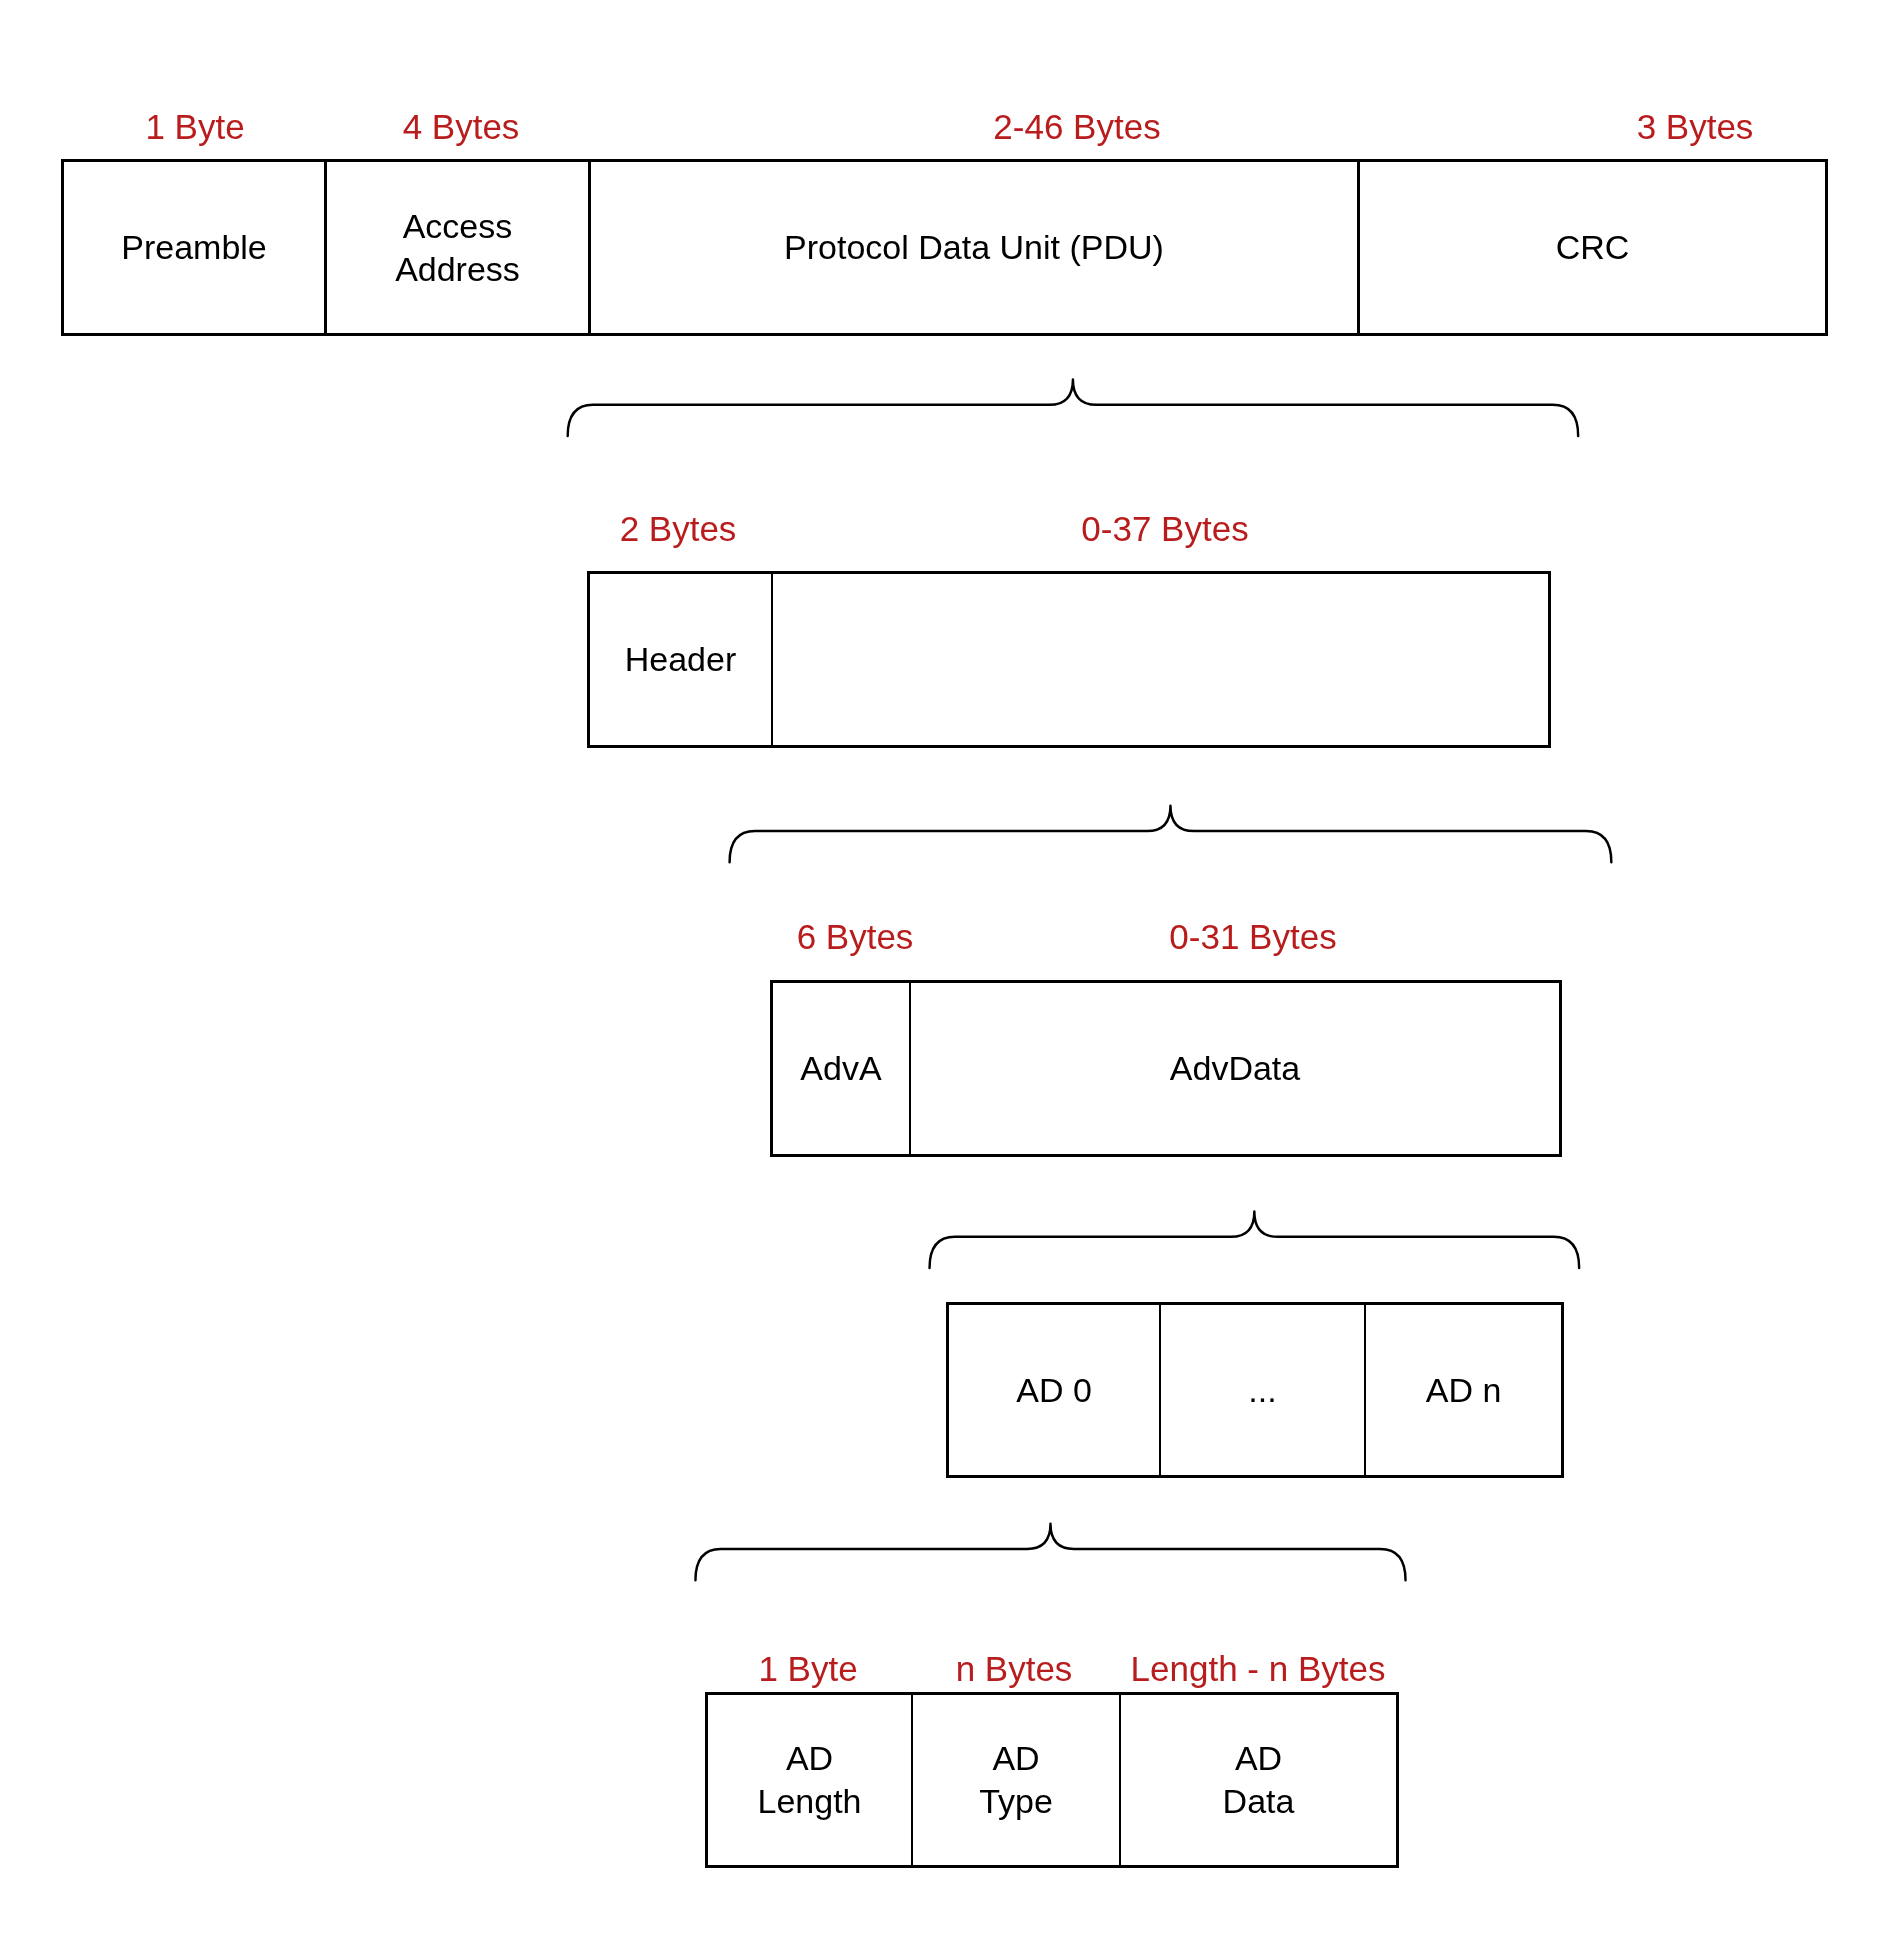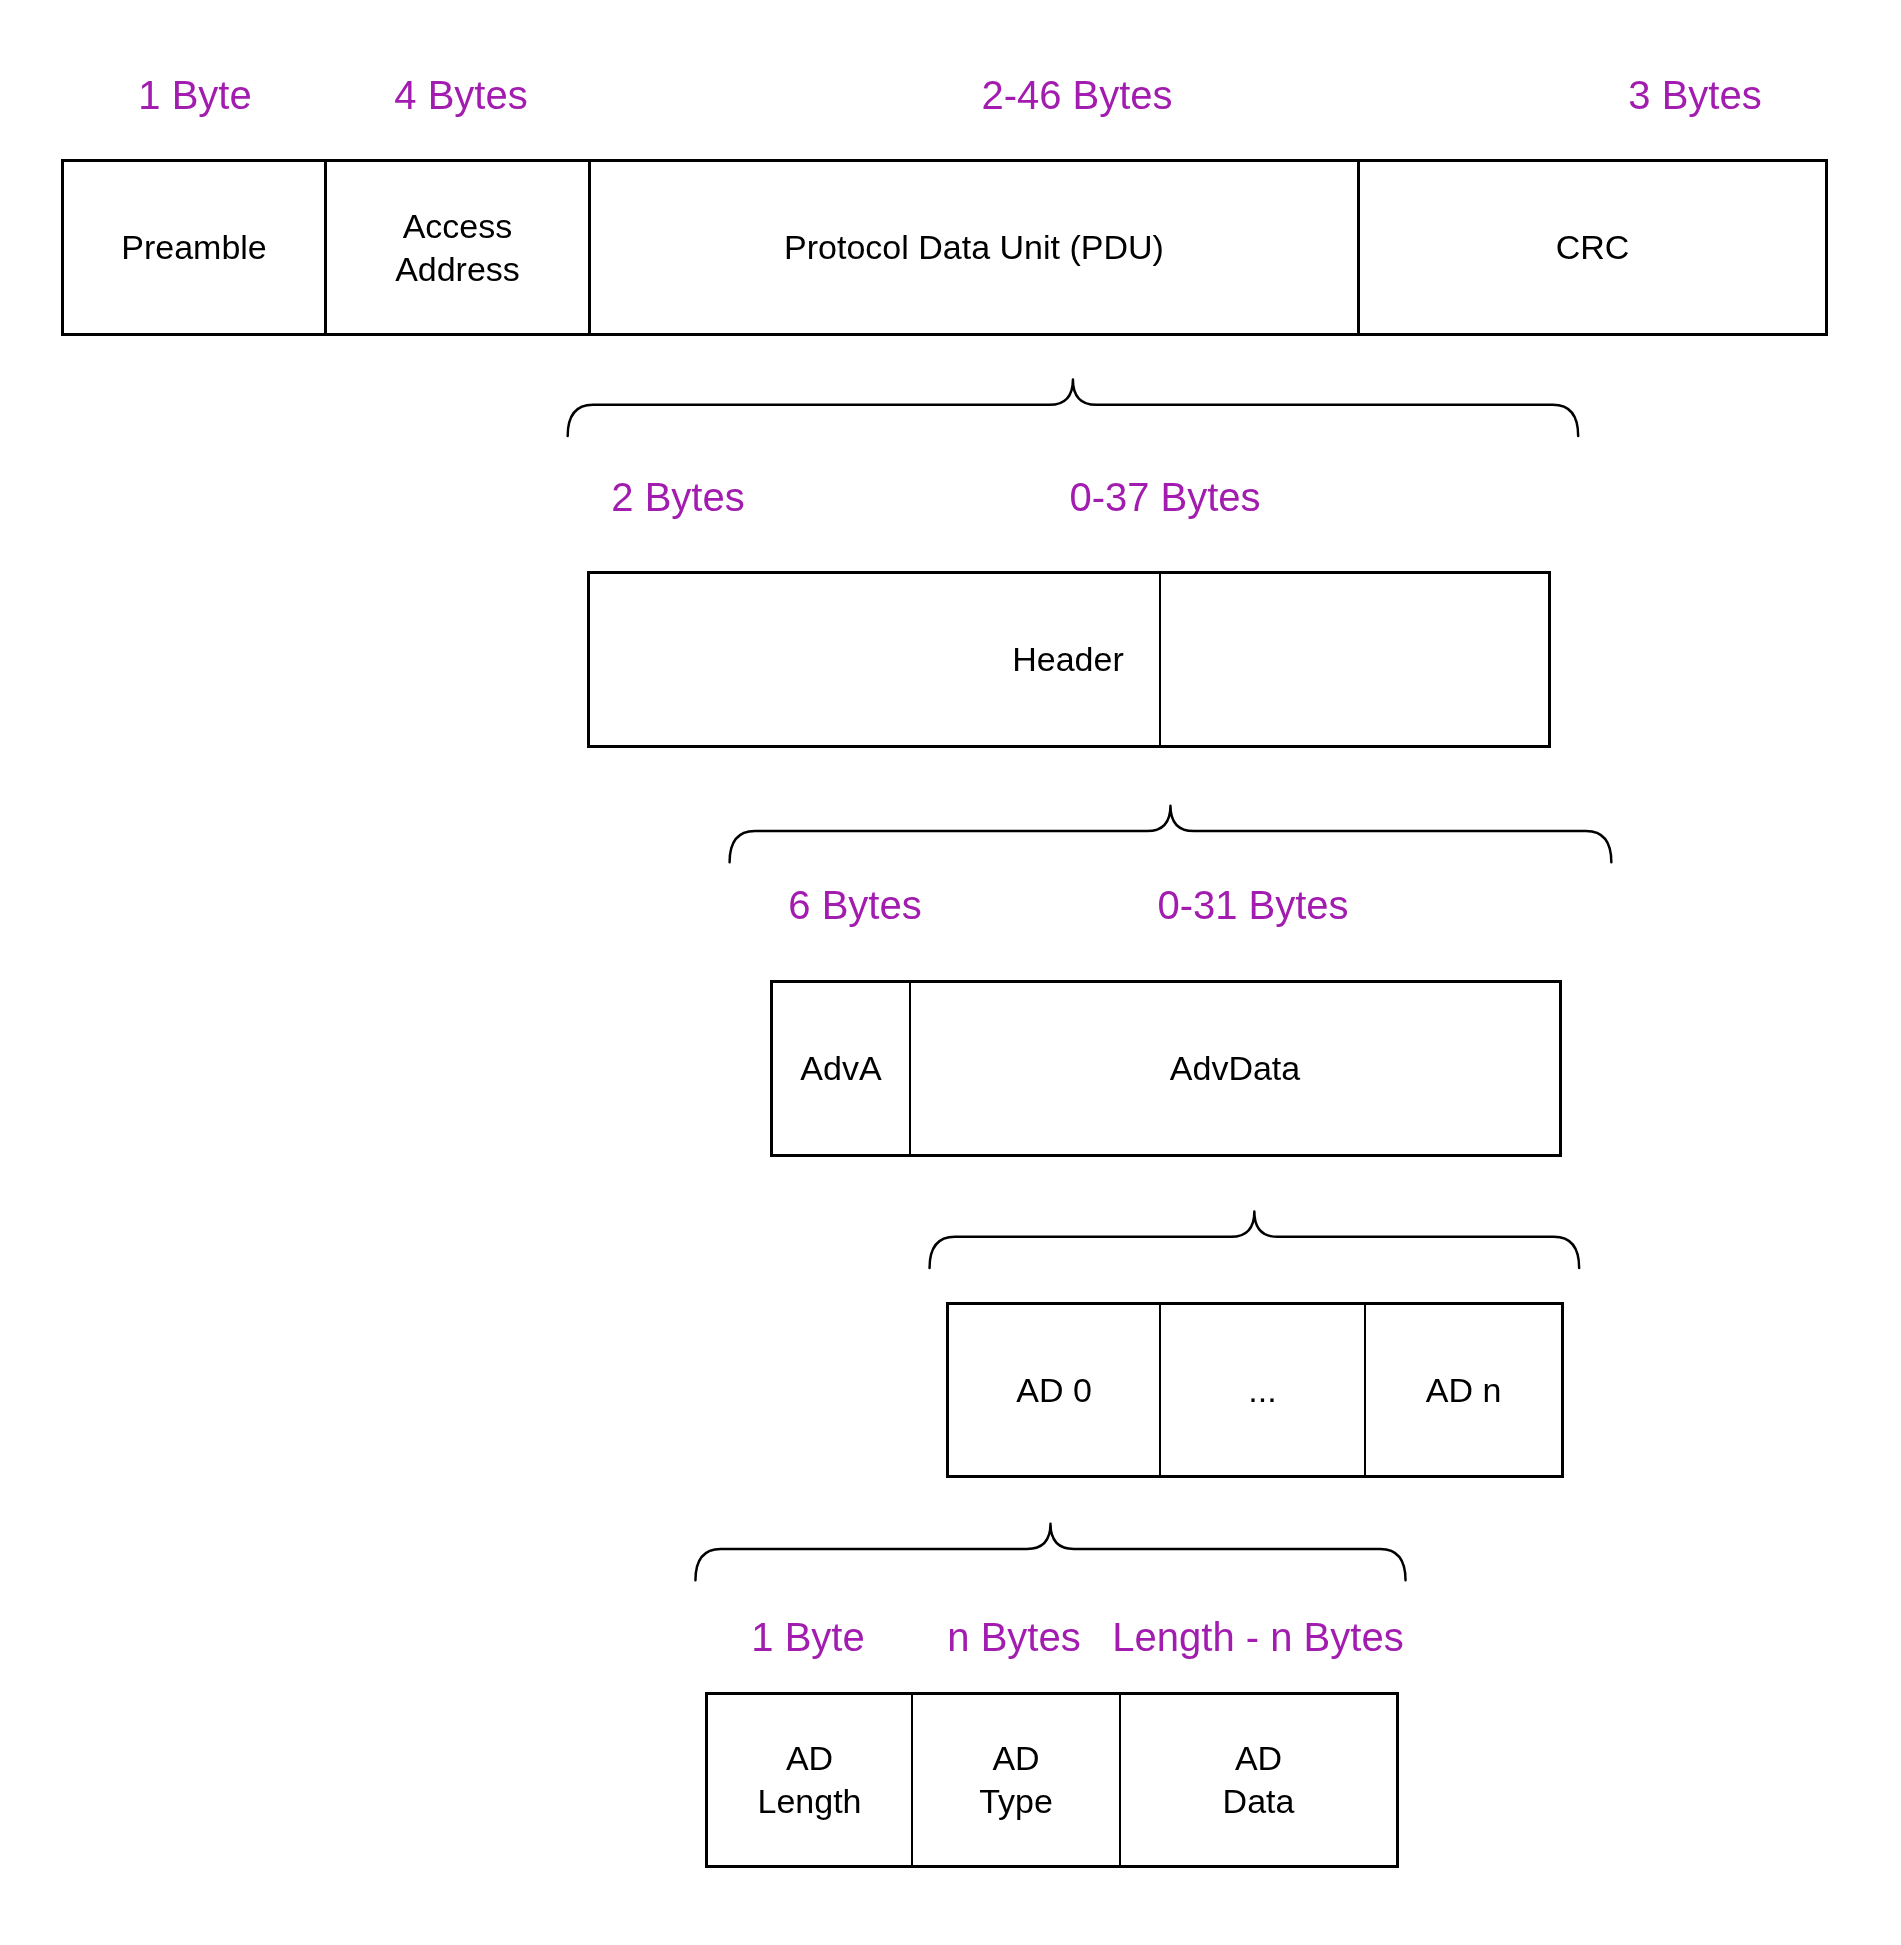--- a/index.html
+++ b/index.html
@@ -8,32 +8,32 @@
     width: 1902px;
     height: 1946px;
     background: #ffffff;
     font-family: "Liberation Sans", sans-serif;
     color: #000000;
     overflow: hidden;
   }
   .lbl {
     position: absolute;
     transform: translate(-50%, -50%);
-    font-size: 40px;
+    font-size: 35px;
     line-height: 1.2;
     white-space: nowrap;
-    color: #a21caf;
+    color: #b91c1c;
+    margin-top: 32px;
   }
   .box-row {
     position: absolute;
     display: flex;
     box-sizing: border-box;
     border: 3.9px solid #000000;
     background: #ffffff;
-    justify-content: center;
   }
   .cell {
     box-sizing: border-box;
     display: flex;
     align-items: center;
     justify-content: center;
     text-align: center;
     font-size: 34px;
     line-height: 1.26;
     white-space: pre-line;

